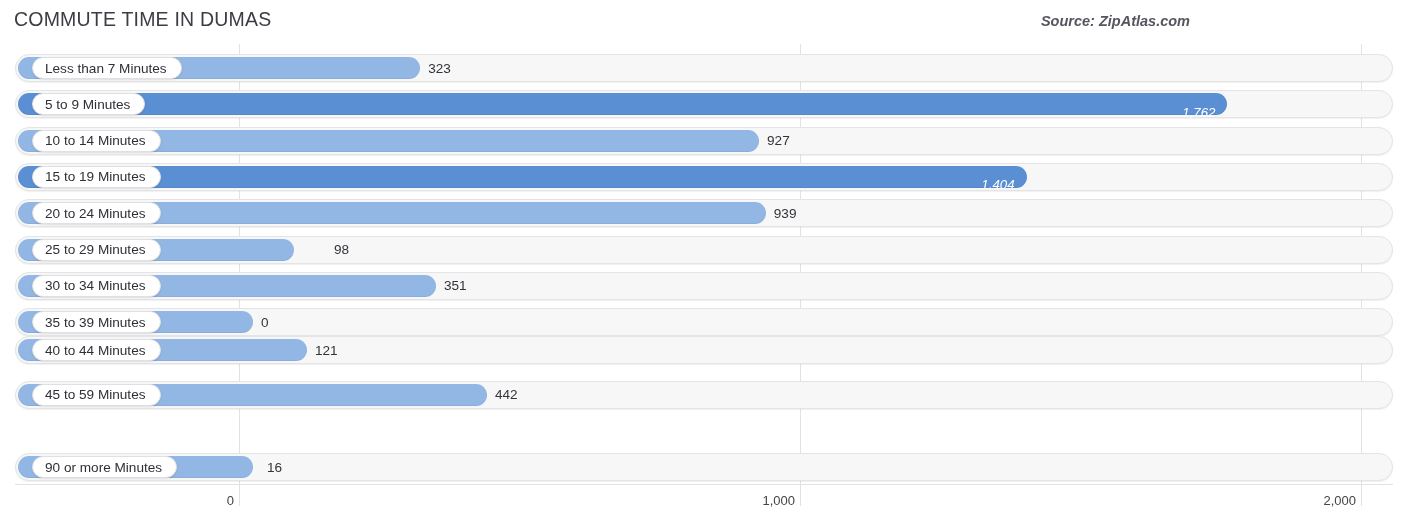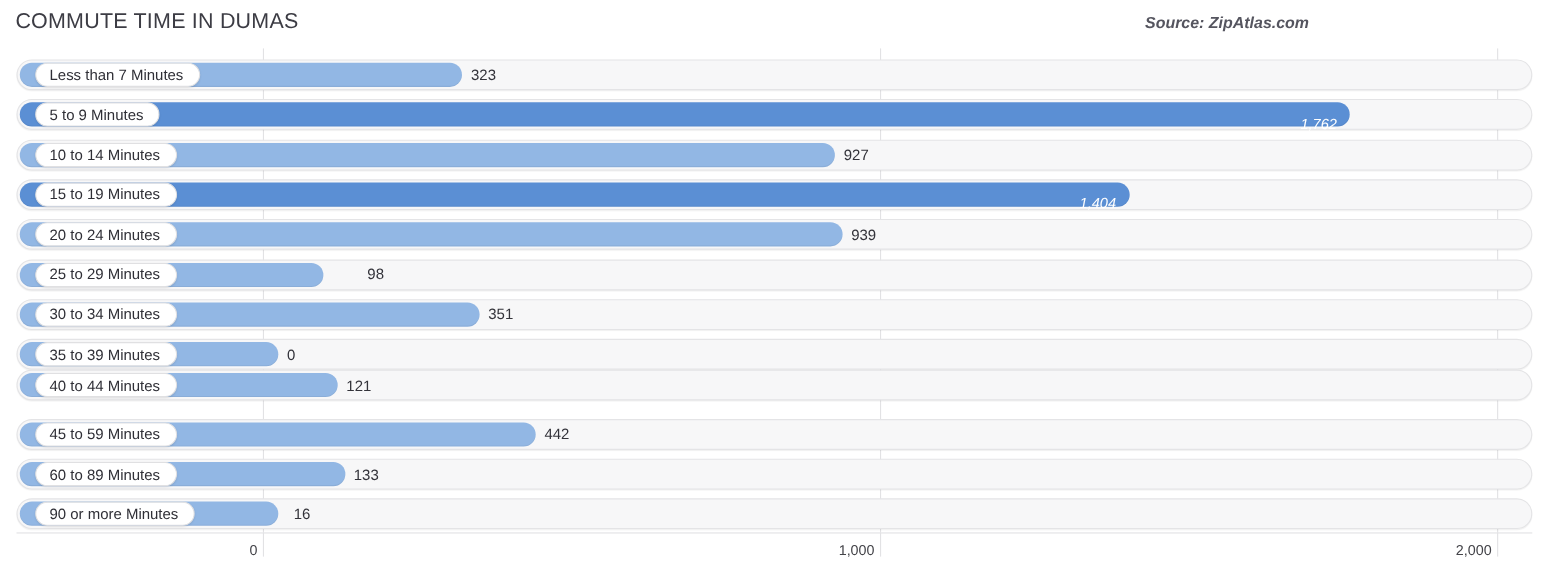--- a/index.html
+++ b/index.html
@@ -241,26 +241,20 @@
         <div class="bar-fill" style="width: 288.881px; background: rgb(146, 183, 228);"></div>
         <div class="bar-label-pill">40 to 44 Minutes</div>
         <div class="bar-value-out" style="left: 299.881px;">121</div>
       </div>
       <div class="bar-row" style="top: 336.7px;">
         <div class="bar-track"></div>
         <div class="bar-fill" style="width: 468.962px; background: rgb(146, 183, 228);"></div>
         <div class="bar-label-pill">45 to 59 Minutes</div>
         <div class="bar-value-out" style="left: 479.962px;">442</div>
       </div>
-      <div class="bar-row" style="top: 373px;">
-        <div class="bar-track"></div>
-        <div class="bar-fill" style="width: 295.613px; background: rgb(146, 183, 228);"></div>
-        <div class="bar-label-pill">60 to 89 Minutes</div>
-        <div class="bar-value-out" style="left: 306.613px;">133</div>
-      </div>
       <div class="bar-row" style="top: 409.3px;">
         <div class="bar-track"></div>
         <div class="bar-fill" style="width: 235px; background: rgb(146, 183, 228);"></div>
         <div class="bar-label-pill">90 or more Minutes</div>
         <div class="bar-value-out" style="left: 252px;">16</div>
       </div>
     </div>
 </div>
 
 <div id="axis">

